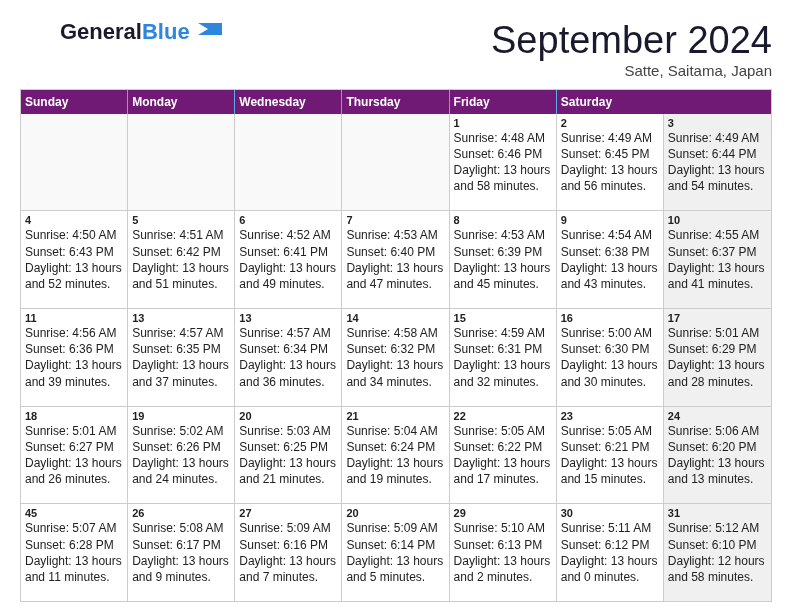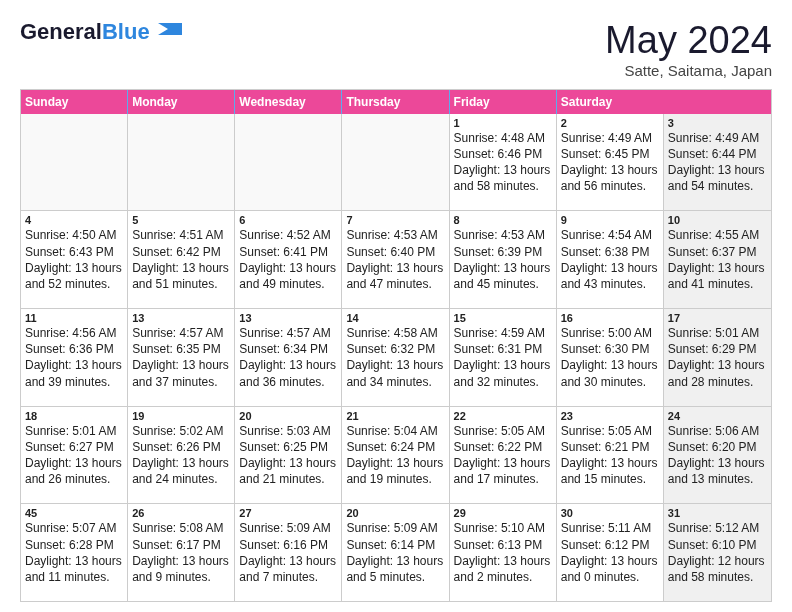--- a/index.html
+++ b/index.html
@@ -20,20 +20,21 @@
     .header {
       display: flex;
       justify-content: space-between;
       align-items: flex-start;
       margin-bottom: 10px;
     }
     .logo {
       display: flex;
       flex-direction: column;
       align-items: flex-start;
+      margin-left: 40px;
     }
     .logo-text {
       font-size: 22px;
       font-weight: bold;
       color: #1a1a2e;
       line-height: 1.1;
     }
     .logo-text span {
       color: #2e86de;
     }
@@ -52,21 +53,21 @@
     }
     .calendar {
       flex: 1;
       display: flex;
       flex-direction: column;
       border: 1px solid #ccc;
     }
     .cal-header {
       display: grid;
       grid-template-columns: repeat(7, 1fr);
-      background: #ec4899;
+      background: #701a75;
     }
     .cal-header-cell {
       color: #fff;
       font-size: 12px;
       font-weight: bold;
       padding: 5px 4px;
       text-align: left;
       border-right: 1px solid #5aacee;
     }
     .cal-header-cell:last-child { border-right: none; }
@@ -114,21 +115,21 @@
       <div style="display:flex;align-items:center;">
         <span class="logo-text">
           <span style="color:#1a1a2e;">General</span><span style="color:#2e86de;">Blue</span>
         </span>
         <svg width="32" height="22" viewBox="0 0 32 22">
           <polygon points="8,2 32,2 32,14 8,14 18,8" fill="#2e86de"></polygon>
         </svg>
       </div>
     </div>
     <div class="title-block">
-      <div class="month-title">May 2024</div>
+      <div class="month-title">September 2024</div>
       <div class="location">Satte, Saitama, Japan</div>
     </div>
   </div>
 
   <div class="calendar">
     <div class="cal-header">
     <div class="cal-header-cell">Sunday</div>
         <div class="cal-header-cell">Monday</div>
         <div class="cal-header-cell">Wednesday</div>
         <div class="cal-header-cell">Thursday</div>

